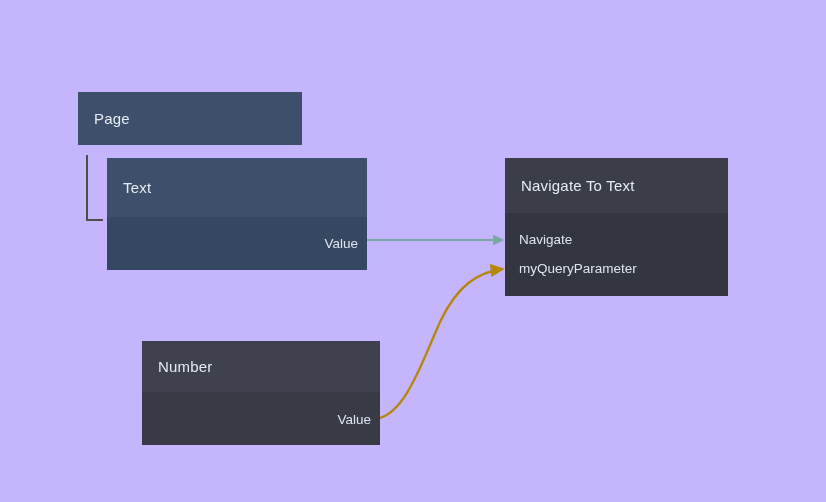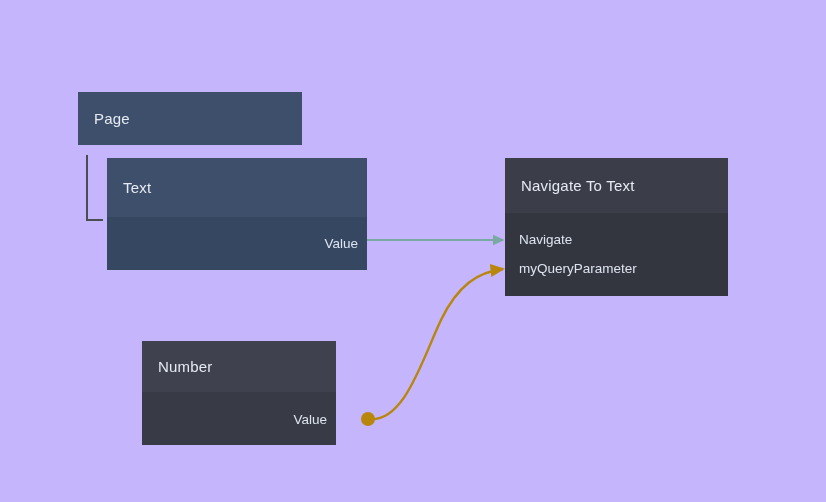--- a/index.html
+++ b/index.html
@@ -89,21 +89,21 @@
   #node-text .node-header { height: 59px; }
   #node-text .node-body   { height: 53px; }
   #port-click       { top: 17px; }
 
   #node-navigate    { left: 505px; top: 158px; width: 223px; }
   #node-navigate .node-header { height: 55px; }
   #node-navigate .node-body   { height: 83px; }
   #port-navigate         { top: 17px; }
   #port-myqueryparameter { top: 46px; }
 
-  #node-number      { left: 142px; top: 341px; width: 194px; }
+  #node-number      { left: 142px; top: 341px; width: 238px; }
   #node-number .node-header { height: 51px; }
   #node-number .node-body   { height: 53px; text-align: center; }
   #port-value       { top: 18px; }
 
   
   #tree-bracket {
     position: absolute;
     left: 86px;
     top: 155px;
     width: 15px;

